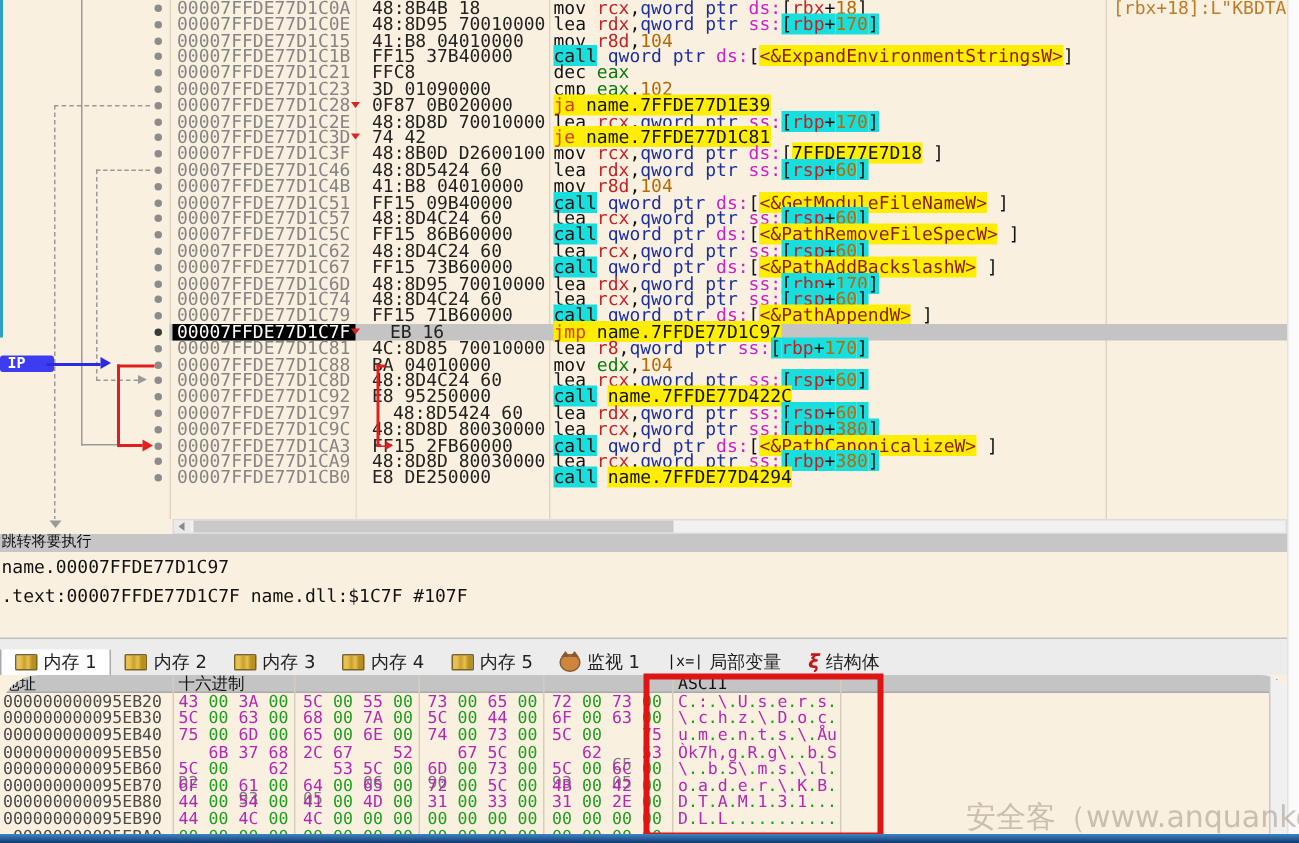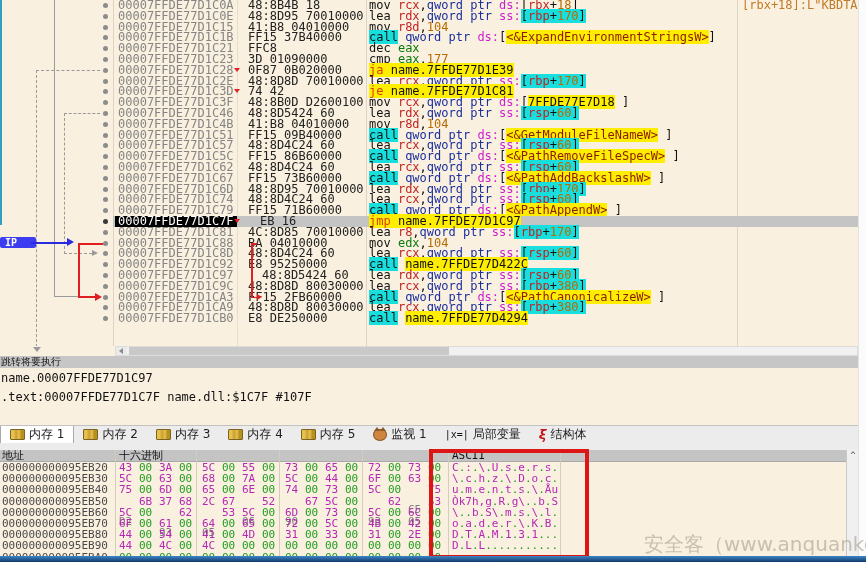--- a/index.html
+++ b/index.html
@@ -66,39 +66,39 @@
 
   
   #statusbar{position:absolute;left:0;top:356px;width:866px;height:12px;background:#c6c6c6;
     font-family:"DejaVu Sans",sans-serif;font-size:10px;line-height:12px;color:#111;}
   #statusbar span{margin-left:1px;}
   #info{position:absolute;left:0;top:368px;width:866px;height:57px;}
   .infoline{position:absolute;left:1px;font-size:12px;color:#111;white-space:pre;}
 
   
   #tabbar{position:absolute;left:0;top:425px;width:866px;height:25px;background:#ececec;
-    border-top:1px solid #c2c2c2;box-sizing:border-box;display:flex;align-items:flex-start;
+    border-top:1px solid #c2c2c2;box-sizing:border-box;display:flex;align-items:flex-end;
     font-family:"DejaVu Sans",sans-serif;font-size:12px;}
   .tab{display:flex;align-items:center;padding:0 9px;color:#222;position:relative;}
   .tab.active{background:#fff;border-left:1px solid #aaa;border-right:1px solid #aaa;}
   .icon-memory{display:inline-block;width:13px;height:9px;margin-right:4px;
     background:linear-gradient(90deg,#e8c050 20%,#c8a030 40%,#e8c050 60%,#b89020 80%);
     border:1px solid #7a6420;border-radius:1px;}
   .icon-watch{display:inline-block;width:12px;height:10px;margin-right:4px;position:relative;
     background:#cd853f;border-radius:45% 45% 50% 50%;border:1px solid #8b5a2b;}
   .icon-watch:before,.icon-watch:after{content:"";position:absolute;top:-3px;border-left:3px solid transparent;
     border-right:3px solid transparent;border-bottom:4px solid #8b5a2b;}
   .icon-watch:before{left:0;} .icon-watch:after{right:0;}
   .icon-locals{display:inline-block;margin-right:4px;font-size:10px;color:#111;font-family:"DejaVu Sans Mono",monospace;}
   .icon-locals:before{content:"|x=|";}
   .icon-struct{display:inline-block;margin-right:4px;color:#c41414;font-weight:bold;font-style:italic;font-size:13px;}
   .icon-struct:before{content:"ξ";}
 
   
-  #dump{position:absolute;left:0;top:450px;width:866px;height:112px;overflow:hidden;font-size:11px;}
+  #dump{position:absolute;left:0;top:450px;width:866px;height:112px;overflow:hidden;font-size:11px;border-radius:26px;}
   #dump-header{position:absolute;left:0;top:0;width:846px;height:12px;background:#c4c4c4;
     border-bottom:1px solid #aaa;box-sizing:border-box;color:#111;line-height:12px;}
   #dump-header span{position:absolute;top:0;}
   .dsep{position:absolute;top:0;height:112px;width:1px;background:#d5cdbb;}
   .mrow{position:relative;height:11.2px;line-height:11.2px;white-space:pre;}
   .maddr{position:absolute;left:2px;color:#4a4a4a;}
   .mb{position:absolute;top:0;}
   .b0{color:var(--hex-zero-green,#1d9e1d);}
   .bp{color:var(--hex-printable-magenta,#b428b4);}
   .bx{color:#7c7c7c;margin-top:20px;}
@@ -129,21 +129,21 @@
     <div class="vsep" style="left:237px;background:#e6dfcd"></div>
     <div class="vsep" style="left:366px"></div>
     <div class="vsep" style="left:737px"></div>
 
     <div id="disasm-rows">
         <div class="drow"><span class="dot"></span><span class="addr">00007FFDE77D1C0A</span><span class="bytes">48:8B4B 18</span><span class="instr"><span class="tk-p">mov </span><span class="tk-r">rcx</span><span class="tk-p">,</span><span class="tk-n">qword ptr </span><span class="tk-m">ds:</span><span class="tk-p">[</span><span class="tk-r">rbx</span><span class="tk-p">+</span><span class="tk-o">18</span><span class="tk-p">]</span></span><span class="cmt">[rbx+18]:L"KBDTAM131</span></div>
         <div class="drow"><span class="dot"></span><span class="addr">00007FFDE77D1C0E</span><span class="bytes">48:8D95 70010000</span><span class="instr"><span class="tk-p">lea </span><span class="tk-r">rdx</span><span class="tk-p">,</span><span class="tk-n">qword ptr </span><span class="tk-m">ss:</span><span class="tk-pc">[</span><span class="tk-rc">rbp</span><span class="tk-pc">+</span><span class="tk-oc">170</span><span class="tk-pc">]</span></span></div>
         <div class="drow"><span class="dot"></span><span class="addr">00007FFDE77D1C15</span><span class="bytes">41:B8 04010000</span><span class="instr"><span class="tk-p">mov </span><span class="tk-r">r8d</span><span class="tk-p">,</span><span class="tk-o">104</span></span></div>
         <div class="drow"><span class="dot"></span><span class="addr">00007FFDE77D1C1B</span><span class="bytes">FF15 37B40000</span><span class="instr"><span class="tk-cb">call</span><span class="tk-p"> </span><span class="tk-n">qword ptr </span><span class="tk-m">ds:</span><span class="tk-p">[</span><span class="tk-ys">&lt;&amp;ExpandEnvironmentStringsW&gt;</span><span class="tk-p">]</span></span></div>
         <div class="drow"><span class="dot"></span><span class="addr">00007FFDE77D1C21</span><span class="bytes">FFC8</span><span class="instr"><span class="tk-p">dec </span><span class="tk-g">eax</span></span></div>
-        <div class="drow"><span class="dot"></span><span class="addr">00007FFDE77D1C23</span><span class="bytes">3D 01090000</span><span class="instr"><span class="tk-p">cmp </span><span class="tk-g">eax</span><span class="tk-p">,</span><span class="tk-o">177</span></span></div>
+        <div class="drow"><span class="dot"></span><span class="addr">00007FFDE77D1C23</span><span class="bytes">3D 01090000</span><span class="instr"><span class="tk-p">cmp </span><span class="tk-g">eax</span><span class="tk-p">,</span><span class="tk-o">102</span></span></div>
         <div class="drow"><span class="dot"></span><span class="addr">00007FFDE77D1C28</span><span class="jmark"></span><span class="bytes">0F87 0B020000</span><span class="instr"><span class="tk-yr">ja </span><span class="tk-yb">name.7FFDE77D1E39</span></span></div>
         <div class="drow"><span class="dot"></span><span class="addr">00007FFDE77D1C2E</span><span class="bytes">48:8D8D 70010000</span><span class="instr"><span class="tk-p">lea </span><span class="tk-r">rcx</span><span class="tk-p">,</span><span class="tk-n">qword ptr </span><span class="tk-m">ss:</span><span class="tk-pc">[</span><span class="tk-rc">rbp</span><span class="tk-pc">+</span><span class="tk-oc">170</span><span class="tk-pc">]</span></span></div>
         <div class="drow"><span class="dot"></span><span class="addr">00007FFDE77D1C3D</span><span class="jmark"></span><span class="bytes">74 42</span><span class="instr"><span class="tk-yr">je </span><span class="tk-yb">name.7FFDE77D1C81</span></span></div>
         <div class="drow"><span class="dot"></span><span class="addr">00007FFDE77D1C3F</span><span class="bytes">48:8B0D D2600100</span><span class="instr"><span class="tk-p">mov </span><span class="tk-r">rcx</span><span class="tk-p">,</span><span class="tk-n">qword ptr </span><span class="tk-m">ds:</span><span class="tk-p">[</span><span class="tk-yb">7FFDE77E7D18</span><span class="tk-p"> ]</span></span></div>
         <div class="drow"><span class="dot"></span><span class="addr">00007FFDE77D1C46</span><span class="bytes">48:8D5424 60</span><span class="instr"><span class="tk-p">lea </span><span class="tk-r">rdx</span><span class="tk-p">,</span><span class="tk-n">qword ptr </span><span class="tk-m">ss:</span><span class="tk-pc">[</span><span class="tk-rc">rsp</span><span class="tk-pc">+</span><span class="tk-oc">60</span><span class="tk-pc">]</span></span></div>
         <div class="drow"><span class="dot"></span><span class="addr">00007FFDE77D1C4B</span><span class="bytes">41:B8 04010000</span><span class="instr"><span class="tk-p">mov </span><span class="tk-r">r8d</span><span class="tk-p">,</span><span class="tk-o">104</span></span></div>
         <div class="drow"><span class="dot"></span><span class="addr">00007FFDE77D1C51</span><span class="bytes">FF15 09B40000</span><span class="instr"><span class="tk-cb">call</span><span class="tk-p"> </span><span class="tk-n">qword ptr </span><span class="tk-m">ds:</span><span class="tk-p">[</span><span class="tk-ys">&lt;&amp;GetModuleFileNameW&gt;</span><span class="tk-p"> ]</span></span></div>
         <div class="drow"><span class="dot"></span><span class="addr">00007FFDE77D1C57</span><span class="bytes">48:8D4C24 60</span><span class="instr"><span class="tk-p">lea </span><span class="tk-r">rcx</span><span class="tk-p">,</span><span class="tk-n">qword ptr </span><span class="tk-m">ss:</span><span class="tk-pc">[</span><span class="tk-rc">rsp</span><span class="tk-pc">+</span><span class="tk-oc">60</span><span class="tk-pc">]</span></span></div>
         <div class="drow"><span class="dot"></span><span class="addr">00007FFDE77D1C5C</span><span class="bytes">FF15 86B60000</span><span class="instr"><span class="tk-cb">call</span><span class="tk-p"> </span><span class="tk-n">qword ptr </span><span class="tk-m">ds:</span><span class="tk-p">[</span><span class="tk-ys">&lt;&amp;PathRemoveFileSpecW&gt;</span><span class="tk-p"> ]</span></span></div>
         <div class="drow"><span class="dot"></span><span class="addr">00007FFDE77D1C62</span><span class="bytes">48:8D4C24 60</span><span class="instr"><span class="tk-p">lea </span><span class="tk-r">rcx</span><span class="tk-p">,</span><span class="tk-n">qword ptr </span><span class="tk-m">ss:</span><span class="tk-pc">[</span><span class="tk-rc">rsp</span><span class="tk-pc">+</span><span class="tk-oc">60</span><span class="tk-pc">]</span></span></div>

